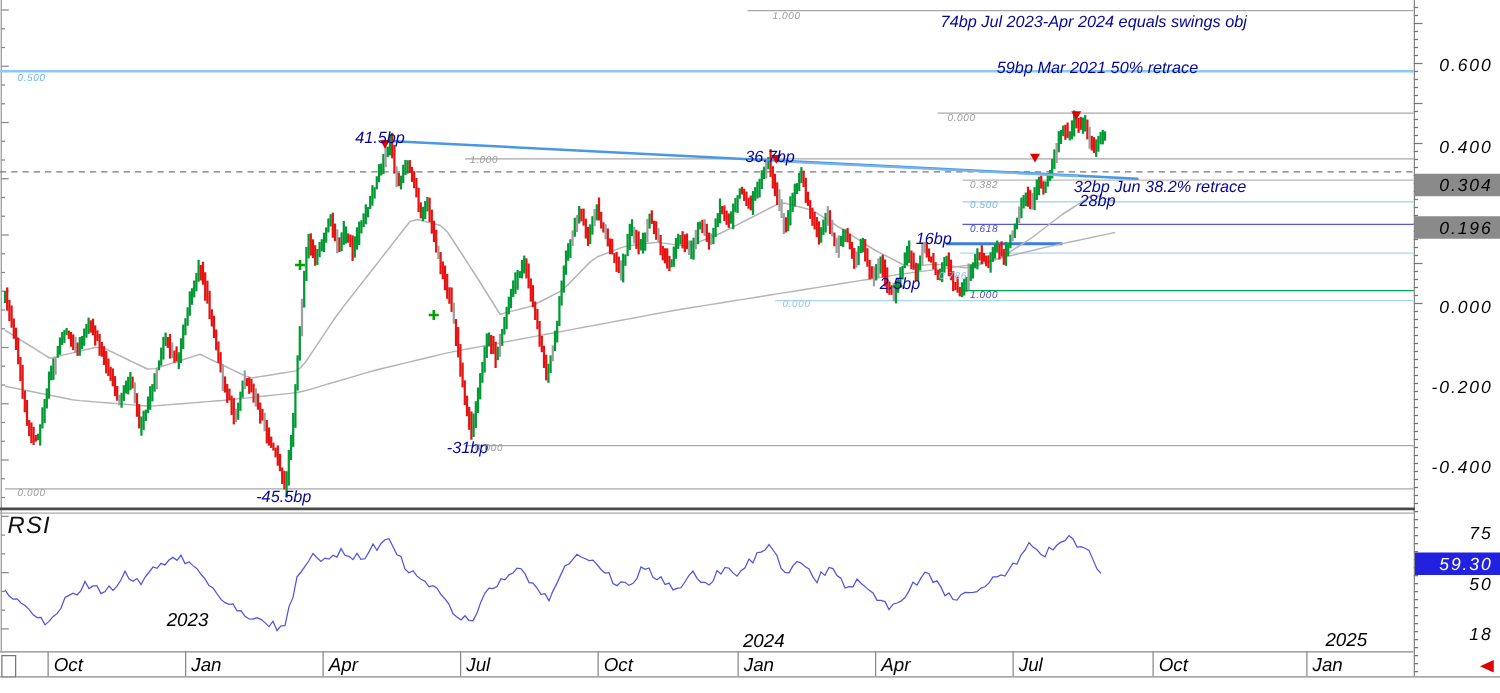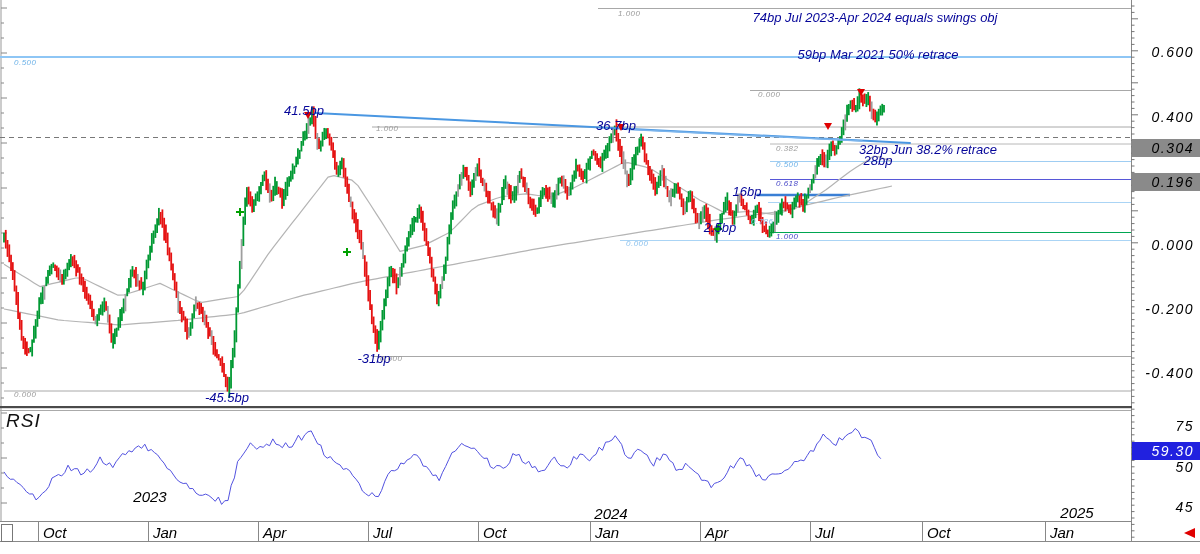--- a/index.html
+++ b/index.html
@@ -725,21 +725,21 @@
       <div class="abs fib" style="left: 14px; top: 394px; color: rgb(154, 154, 154);">0.000</div>
       <div class="abs axlbl" style="top: 52px;">0.600</div>
       <div class="abs axlbl" style="top: 117px;">0.400</div>
       <div class="abs axlbl" style="top: 245px;">0.000</div>
       <div class="abs axlbl" style="top: 309px;">-0.200</div>
       <div class="abs axlbl" style="top: 373px;">-0.400</div>
       <div class="abs badge gray" style="top: 148px;">0.304</div>
       <div class="abs badge gray" style="top: 182px;">0.196</div>
       <div class="abs axlbl" style="top: 426px;">75</div>
       <div class="abs axlbl" style="top: 467px;">50</div>
-      <div class="abs axlbl" style="top: 507px;">45</div>
+      <div class="abs axlbl" style="top: 507px;">18</div>
       <div class="abs badge blue" style="top: 451px;">59.30</div>
       <div class="abs month" style="left: 43px;">Oct</div>
       <div class="abs month" style="left: 153px;">Jan</div>
       <div class="abs month" style="left: 263px;">Apr</div>
       <div class="abs month" style="left: 373px;">Jul</div>
       <div class="abs month" style="left: 483px;">Oct</div>
       <div class="abs month" style="left: 595px;">Jan</div>
       <div class="abs month" style="left: 705px;">Apr</div>
       <div class="abs month" style="left: 815px;">Jul</div>
       <div class="abs month" style="left: 927px;">Oct</div>

